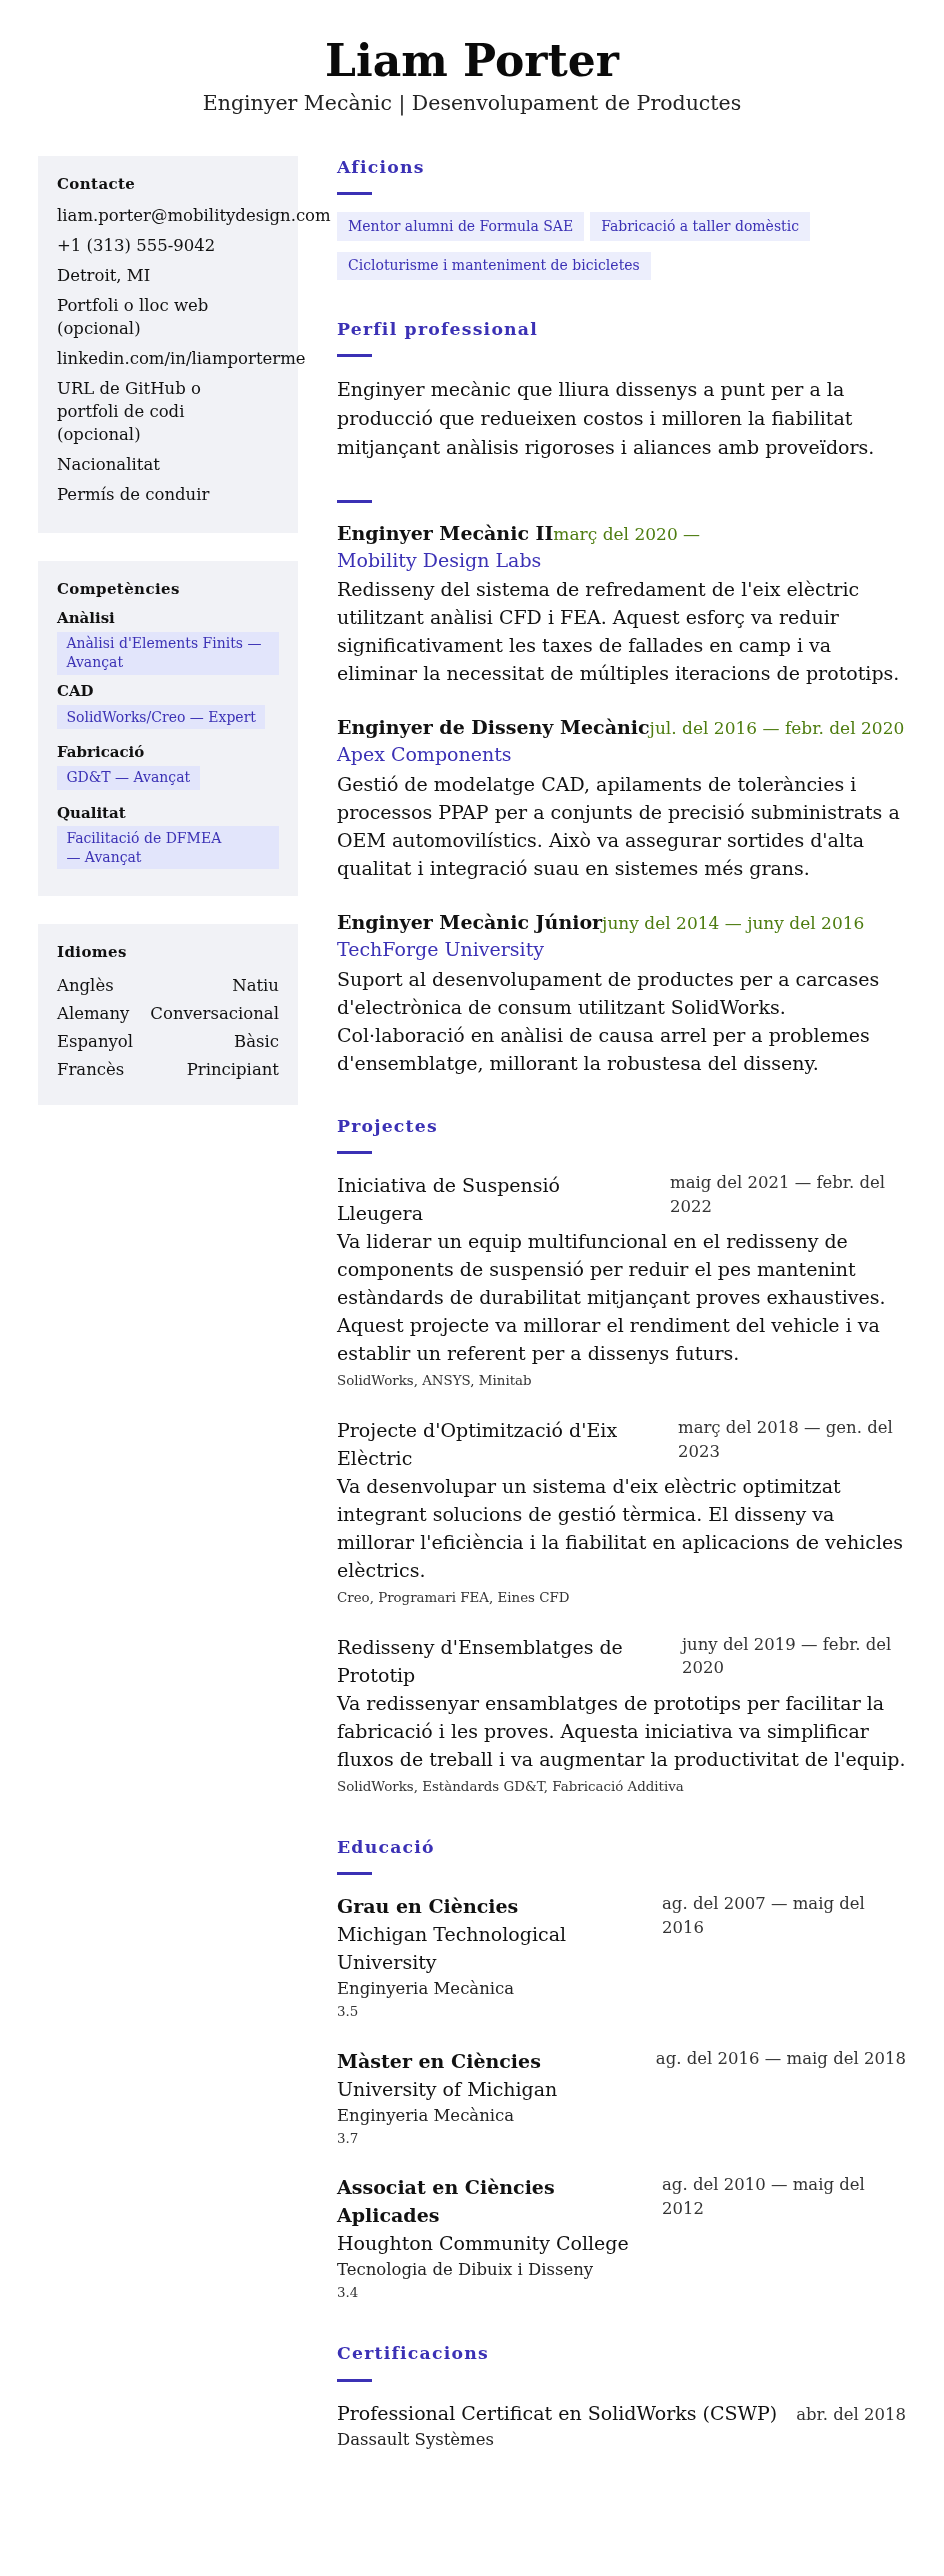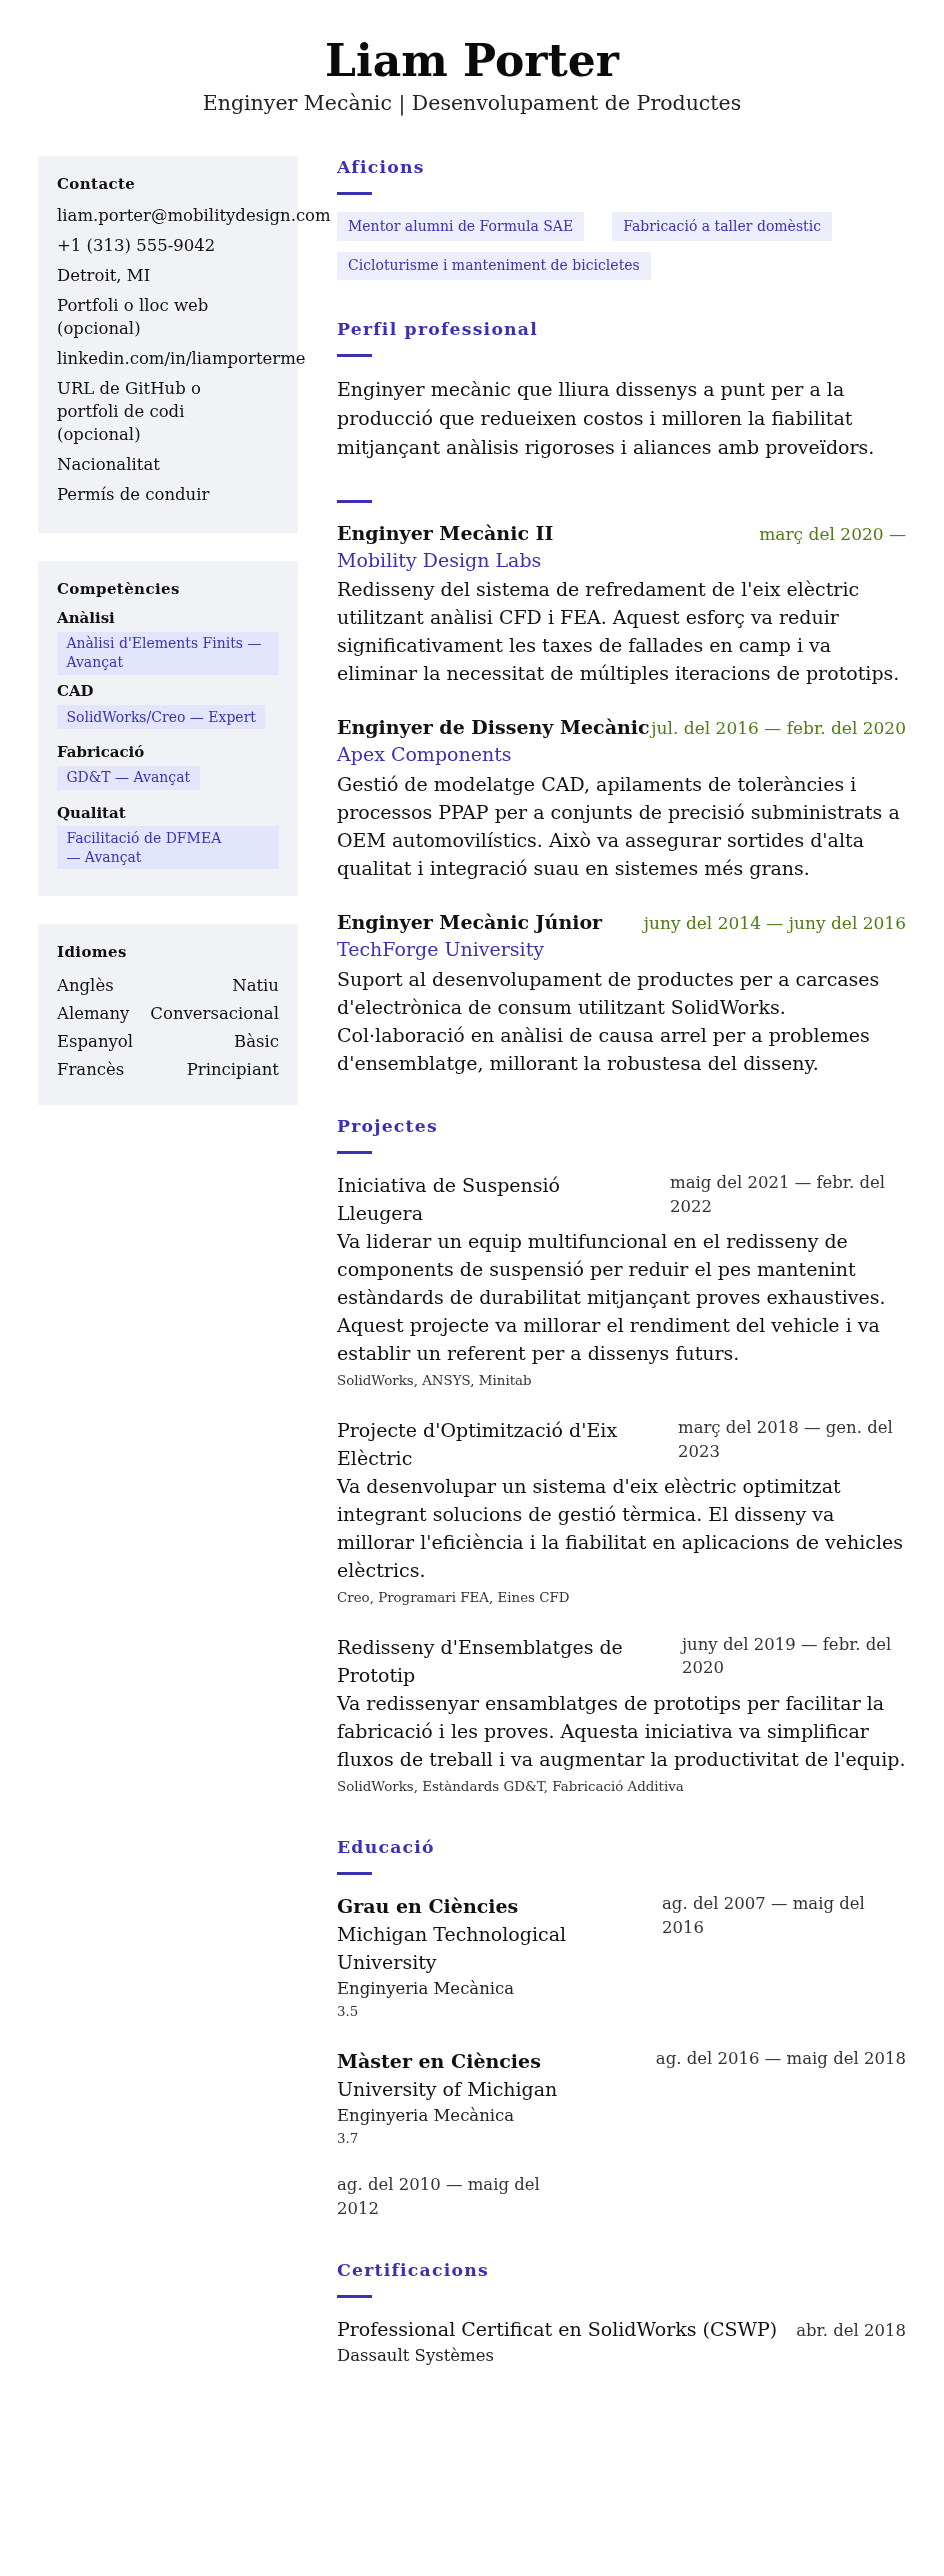--- a/index.html
+++ b/index.html
@@ -29,27 +29,27 @@
   .skill-tag.wide { display: block; }
   .lang-row { display: flex; justify-content: space-between; font-size: 16.5px; line-height: 28px; }
 
   .section { margin-bottom: 38px; }
   .section-title {
     color: #3b31b5; font-size: 17.3px; font-weight: bold; letter-spacing: 1.2px;
     line-height: 23.6px;
   }
   .section-rule { width: 35px; height: 3.1px; background: #3b31b5; margin-top: 12.6px; margin-bottom: 17.3px; }
 
-  .hobbies { display: flex; flex-wrap: wrap; gap: 11px 28px; text-align: center; }
+  .hobbies { display: flex; flex-wrap: wrap; gap: 11px 6px; text-align: center; }
   .hobby-tag { background: #eceefc; color: #3b31b5; font-size: 14px; line-height: 19px; padding: 4.7px 11px; }
 
   .summary { font-size: 19px; line-height: 29px; color: #111; }
 
   .job { margin-bottom: 27px; }
-  .job-head { display: flex; justify-content: space-between; align-items: baseline; }
+  .job-head { display: flex; align-items: baseline; }
   .job-title { font-size: 19px; font-weight: bold; line-height: 27px; }
   .job-date { font-size: 17px; color: #4d7c0f; white-space: nowrap; }
   .job-company { color: #3b31b5; font-size: 19px; line-height: 27px; }
   .job-desc { font-size: 19px; line-height: 28px; margin-top: 1.6px; }
 
   .proj { margin-bottom: 23.6px; }
   .proj-head { display: flex; justify-content: space-between; align-items: flex-start; }
   .proj-title { font-size: 19px; line-height: 28px; width: 299px; }
   .proj-date { font-size: 16.5px; line-height: 23.6px; color: #333; width: 236px; }
   .proj-desc { font-size: 19px; line-height: 28px; }
@@ -238,20 +238,26 @@
             <div class="edu-school">University of Michigan</div>
             <div class="edu-field">Enginyeria Mecànica</div>
             <div class="edu-gpa">3.7</div>
           </div>
           <span class="edu-date single">ag. del 2016 — maig del 2018</span>
         </div>
       </div>
 
       <div class="edu">
         <div class="edu-head">
+          <div class="edu-left">
+            <div class="edu-degree" style="width:252px">Associat en Ciències Aplicades</div>
+            <div class="edu-school">Houghton Community College</div>
+            <div class="edu-field">Tecnologia de Dibuix i Disseny</div>
+            <div class="edu-gpa">3.4</div>
+          </div>
           <span class="edu-date">ag. del 2010 — maig del 2012</span>
         </div>
       </div>
     </section>
 
     <section class="section">
       <h2 class="section-title">Certificacions</h2>
       <div class="section-rule"></div>
       <div class="cert">
         <div class="cert-head">

